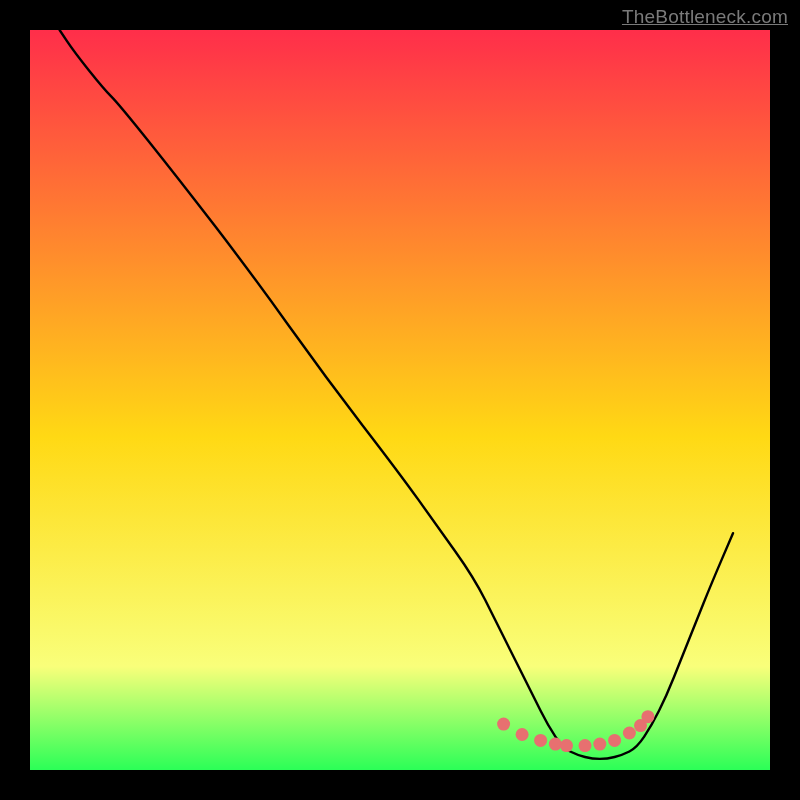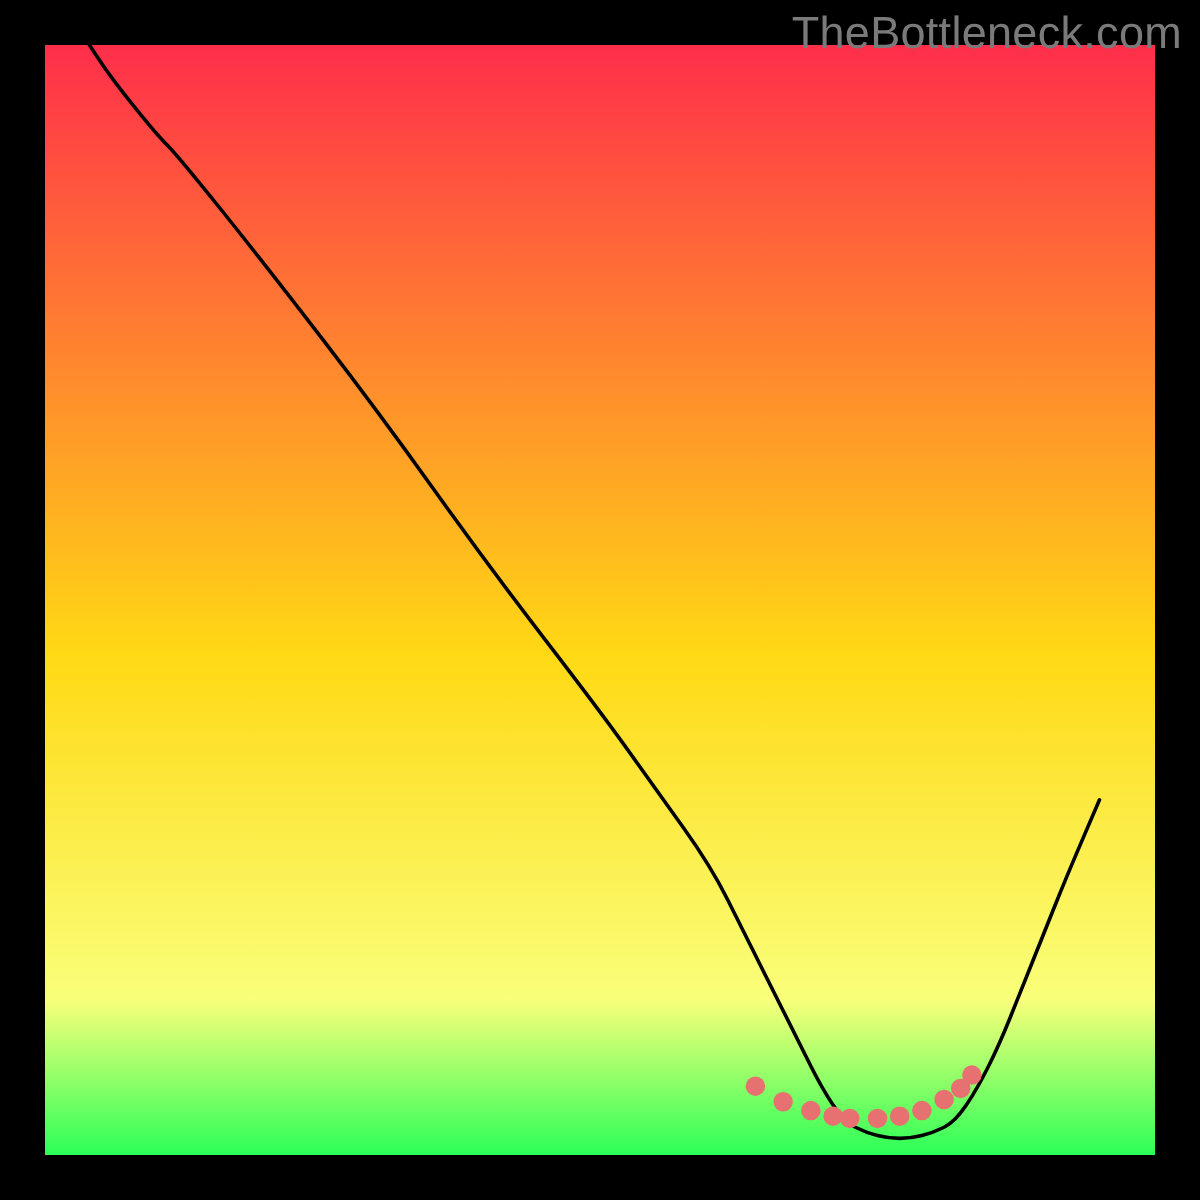--- a/index.html
+++ b/index.html
@@ -16,24 +16,25 @@
     left: 0; top: 0;
     width: 800px;
     height: 800px;
     background: #000;
   }
   .watermark {
     position: absolute;
     top: 6px;
     right: 12px;
     color: #7a7a7a;
-    font-size: 30px;
+    font-size: 19px;
     font-weight: 500;
     letter-spacing: 0.2px;
     z-index: 4;
+    text-decoration: underline;
   }
   .plot {
     position: absolute;
     left: 30px;
     top: 30px;
     width: 740px;
     height: 740px;
     z-index: 2;
   }
   svg { display: block; }

